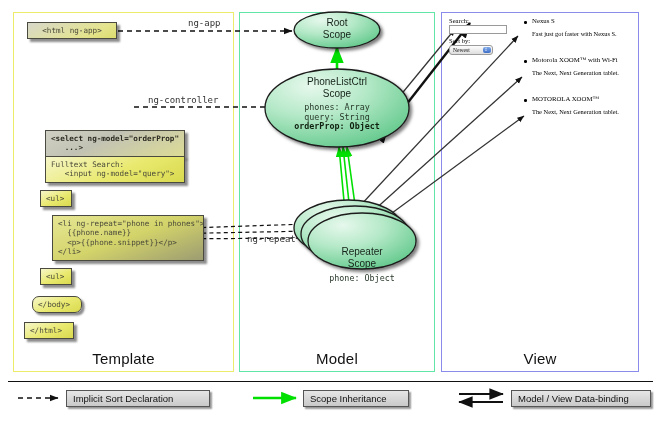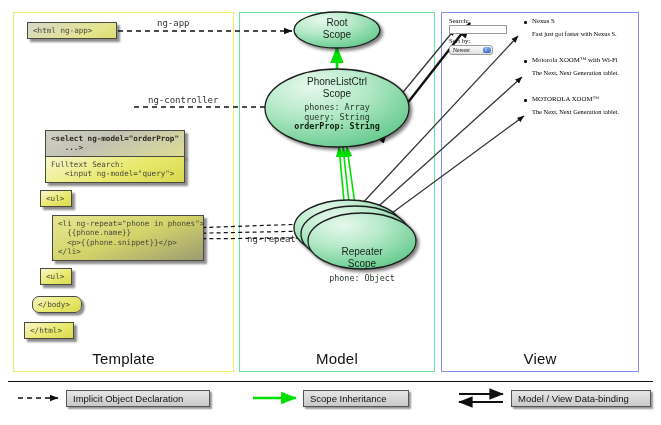--- a/index.html
+++ b/index.html
@@ -29,20 +29,21 @@
     padding:3px 5px 3px 5px;
     white-space:pre;
     box-sizing:border-box;
   }
   .codebox.grey{
     background:linear-gradient(155deg,#cfcfc3 0%,#c2c2b4 40%,#dcdc96 100%);
     font-weight:bold;color:#2a2a22;
   }
   .codebox.greyplain{
     background:linear-gradient(155deg,#d7d7cb 0%,#e4e48f 70%,#dcdc6e 100%);
+    text-align:center;
   }
   .codebox.olive{
     background:linear-gradient(160deg,#e6e694 0%,#d3d36a 50%,#9c9c72 100%);
   }
 
   
   .scope{position:absolute;text-align:center;color:#16231a;}
   .scope .ttl{font-size:10px;line-height:11.5px;}
   .scope .props{
      font-family:"DejaVu Sans Mono","Liberation Mono",monospace;
@@ -139,21 +140,21 @@
   {{phone.name}}
   &lt;p&gt;{{phone.snippet}}&lt;/p&gt;
 &lt;/li&gt;</div>
 
   <div class="codebox" id="tb-ul-close" style="left:40px;top:268px;width:32px;">&lt;ul&gt;</div>
 
   <div class="codebox" id="tb-body-close" style="left:32px;top:296px;width:50px;border-radius:7px;">&lt;/body&gt;</div>
 
   <div class="codebox" id="tb-html-close" style="left:24px;top:322px;width:50px;">&lt;/html&gt;</div>
 
-  <div class="elabel" style="left:157px;top:18px;">ng-app</div>
+  <div class="elabel" style="left:188px;top:18px;">ng-app</div>
   <div class="elabel" style="left:148px;top:95px;">ng-controller</div>
   <div class="elabel" style="left:247px;top:216px;margin-top:18px;">ng-repeat</div>
 
   <svg class="layer" id="ellipses">
     <defs>
       <radialGradient id="gr-scope" cx="32%" cy="22%" r="85%">
         <stop offset="0%" stop-color="#e6f8ec"></stop>
         <stop offset="45%" stop-color="#b5e9c8"></stop>
         <stop offset="100%" stop-color="#63c98c"></stop>
       </radialGradient>
@@ -175,21 +176,21 @@
     <div class="ttl">Root</div>
     <div class="ttl">Scope</div>
   </div>
 
   <div class="scope" id="sc-plc" style="left:265px;top:76px;width:144px;">
     <div class="ttl">PhoneListCtrl</div>
     <div class="ttl">Scope</div>
     <div class="props" style="margin-top:4px;">
       <div>phones: Array</div>
       <div>query: String</div>
-      <div style="font-weight:bold;color:#102010;">orderProp: String</div>
+      <div style="font-weight:bold;color:#102010;">orderProp: Object</div>
     </div>
   </div>
 
   <div class="scope" id="sc-rep" style="left:308px;top:222px;width:108px;margin-top:24px;">
     <div class="ttl">Repeater</div>
     <div class="ttl">Scope</div>
     <div class="props" style="margin-top:5px;">
       <div>phone: Object</div>
     </div>
   </div>
@@ -236,17 +237,17 @@
     </defs>
 
     <line x1="18" y1="398" x2="58" y2="398" stroke="#111" stroke-width="1.3" stroke-dasharray="5,4" marker-end="url(#lg-black)"></line>
 
     <line x1="253" y1="398" x2="296" y2="398" stroke="#00e000" stroke-width="2.4" marker-end="url(#lg-green)"></line>
 
     <line x1="459" y1="394" x2="503" y2="394" stroke="#111" stroke-width="2.2" marker-end="url(#lg-black)"></line>
     <line x1="503" y1="402" x2="459" y2="402" stroke="#111" stroke-width="2.2" marker-end="url(#lg-black)"></line>
   </svg>
 
-  <div class="leg-box" style="left:66px;top:390px;width:144px;">Implicit Object Declaration</div>
+  <div class="leg-box" style="left:66px;top:390px;width:144px;">Implicit Sort Declaration</div>
   <div class="leg-box" style="left:303px;top:390px;width:106px;">Scope Inheritance</div>
   <div class="leg-box" style="left:511px;top:390px;width:140px;">Model / View Data-binding</div>
 
 </div>
 
 </body></html>

